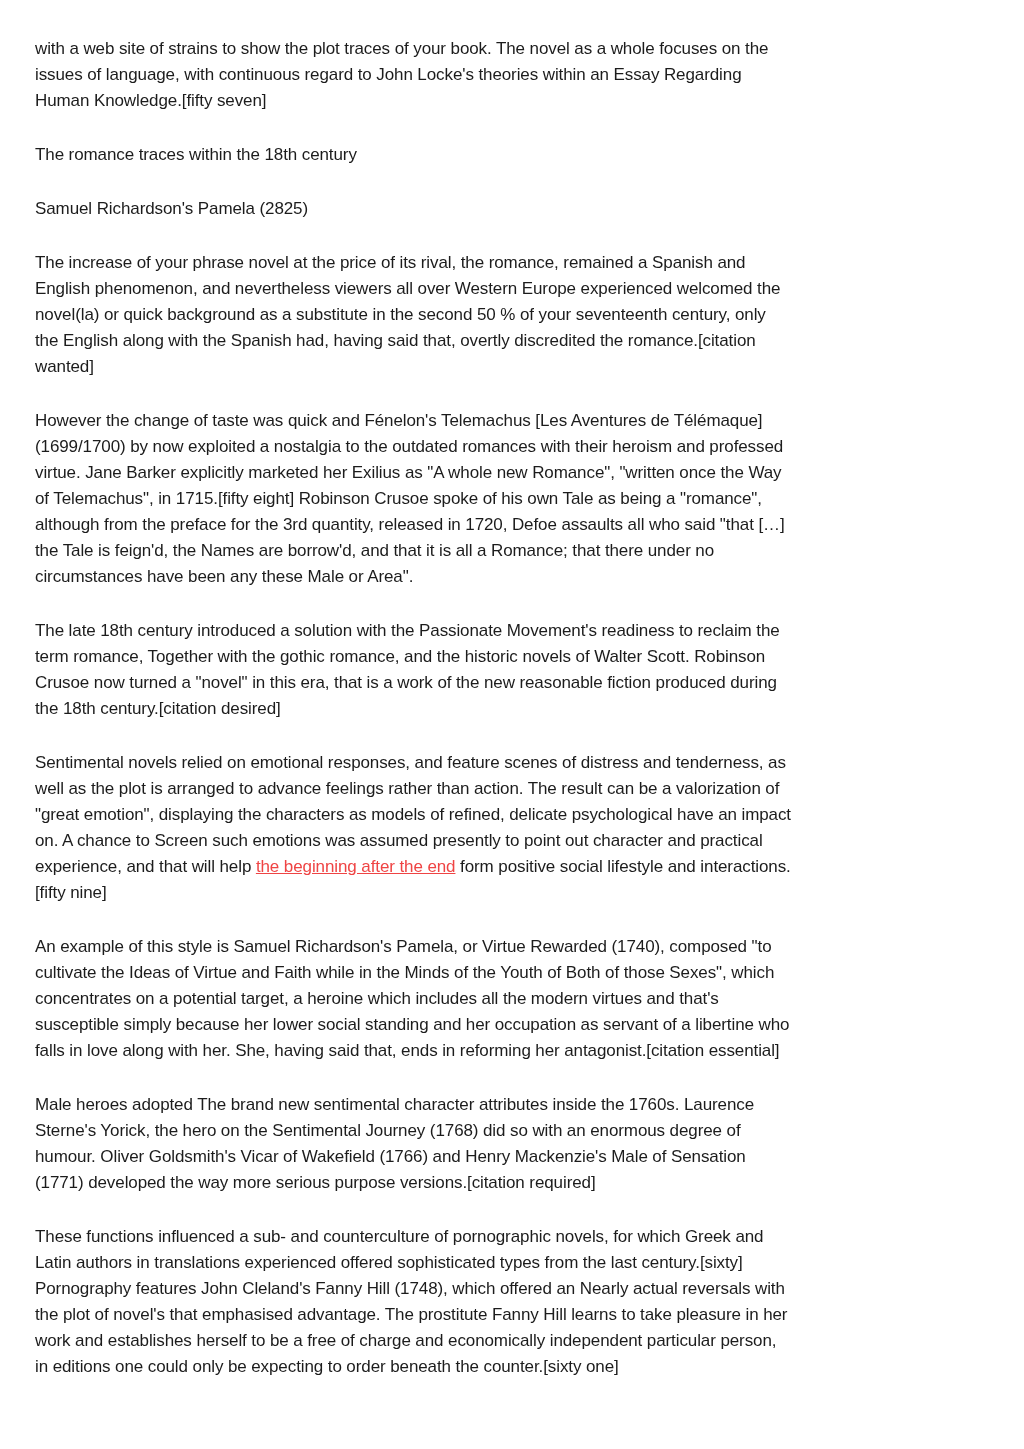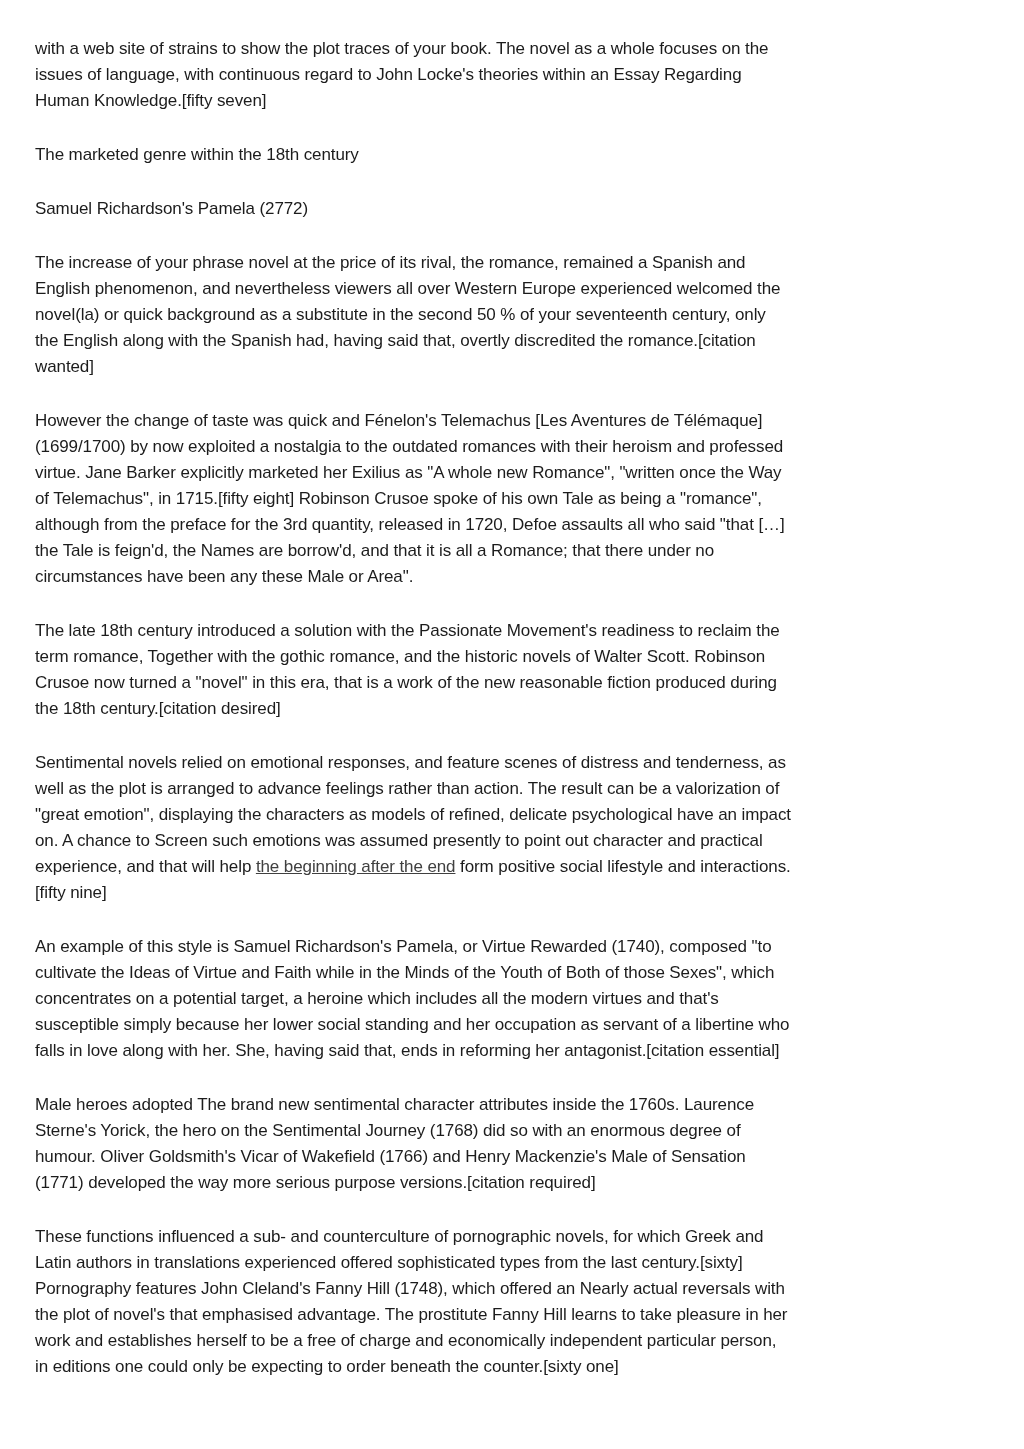--- a/index.html
+++ b/index.html
@@ -20,32 +20,32 @@
     font-size: 17px;
     line-height: 26px;
     color: #1c1c1c;
     letter-spacing: -0.1px;
   }
   p.para {
     margin: 0 0 28px 0;
     padding: 0;
   }
   a.inline-link {
-    color: #404040;
+    color: #ef4444;
     text-decoration: underline;
     cursor: pointer;
   }
 </style>
 </head>
 <body>
 
 <main class="article">
     <p class="para"><span>with a web site of strains to show the plot traces of your book. The novel as a whole focuses on the issues of language, with continuous regard to John Locke's theories within an Essay Regarding Human Knowledge.[fifty seven]</span></p>
-    <p class="para"><span>The marketed genre within the 18th century</span></p>
-    <p class="para"><span>Samuel Richardson's Pamela (2772)</span></p>
+    <p class="para"><span>The romance traces within the 18th century</span></p>
+    <p class="para"><span>Samuel Richardson's Pamela (2825)</span></p>
     <p class="para"><span>The increase of your phrase novel at the price of its rival, the romance, remained a Spanish and English phenomenon, and nevertheless viewers all over Western Europe experienced welcomed the novel(la) or quick background as a substitute in the second 50 % of your seventeenth century, only the English along with the Spanish had, having said that, overtly discredited the romance.[citation wanted]</span></p>
     <p class="para"><span>However the change of taste was quick and Fénelon's Telemachus [Les Aventures de Télémaque] (1699/1700) by now exploited a nostalgia to the outdated romances with their heroism and professed virtue. Jane Barker explicitly marketed her Exilius as "A whole new Romance", "written once the Way of Telemachus", in 1715.[fifty eight] Robinson Crusoe spoke of his own Tale as being a "romance", although from the preface for the 3rd quantity, released in 1720, Defoe assaults all who said "that […] the Tale is feign'd, the Names are borrow'd, and that it is all a Romance; that there under no circumstances have been any these Male or Area".</span></p>
     <p class="para"><span>The late 18th century introduced a solution with the Passionate Movement's readiness to reclaim the term romance, Together with the gothic romance, and the historic novels of Walter Scott. Robinson Crusoe now turned a "novel" in this era, that is a work of the new reasonable fiction produced during the 18th century.[citation desired]</span></p>
     <p class="para"><span>Sentimental novels relied on emotional responses, and feature scenes of distress and tenderness, as well as the plot is arranged to advance feelings rather than action. The result can be a valorization of "great emotion", displaying the characters as models of refined, delicate psychological have an impact on. A chance to Screen such emotions was assumed presently to point out character and practical experience, and that will help </span><a class="inline-link" href="#">the beginning after the end</a><span> form positive social lifestyle and interactions.[fifty nine]</span></p>
     <p class="para"><span>An example of this style is Samuel Richardson's Pamela, or Virtue Rewarded (1740), composed "to cultivate the Ideas of Virtue and Faith while in the Minds of the Youth of Both of those Sexes", which concentrates on a potential target, a heroine which includes all the modern virtues and that's susceptible simply because her lower social standing and her occupation as servant of a libertine who falls in love along with her. She, having said that, ends in reforming her antagonist.[citation essential]</span></p>
     <p class="para"><span>Male heroes adopted The brand new sentimental character attributes inside the 1760s. Laurence Sterne's Yorick, the hero on the Sentimental Journey (1768) did so with an enormous degree of humour. Oliver Goldsmith's Vicar of Wakefield (1766) and Henry Mackenzie's Male of Sensation (1771) developed the way more serious purpose versions.[citation required]</span></p>
     <p class="para"><span>These functions influenced a sub- and counterculture of pornographic novels, for which Greek and Latin authors in translations experienced offered sophisticated types from the last century.[sixty] Pornography features John Cleland's Fanny Hill (1748), which offered an Nearly actual reversals with the plot of novel's that emphasised advantage. The prostitute Fanny Hill learns to take pleasure in her work and establishes herself to be a free of charge and economically independent particular person, in editions one could only be expecting to order beneath the counter.[sixty one]</span></p>
   </main>
 
 </body></html>

